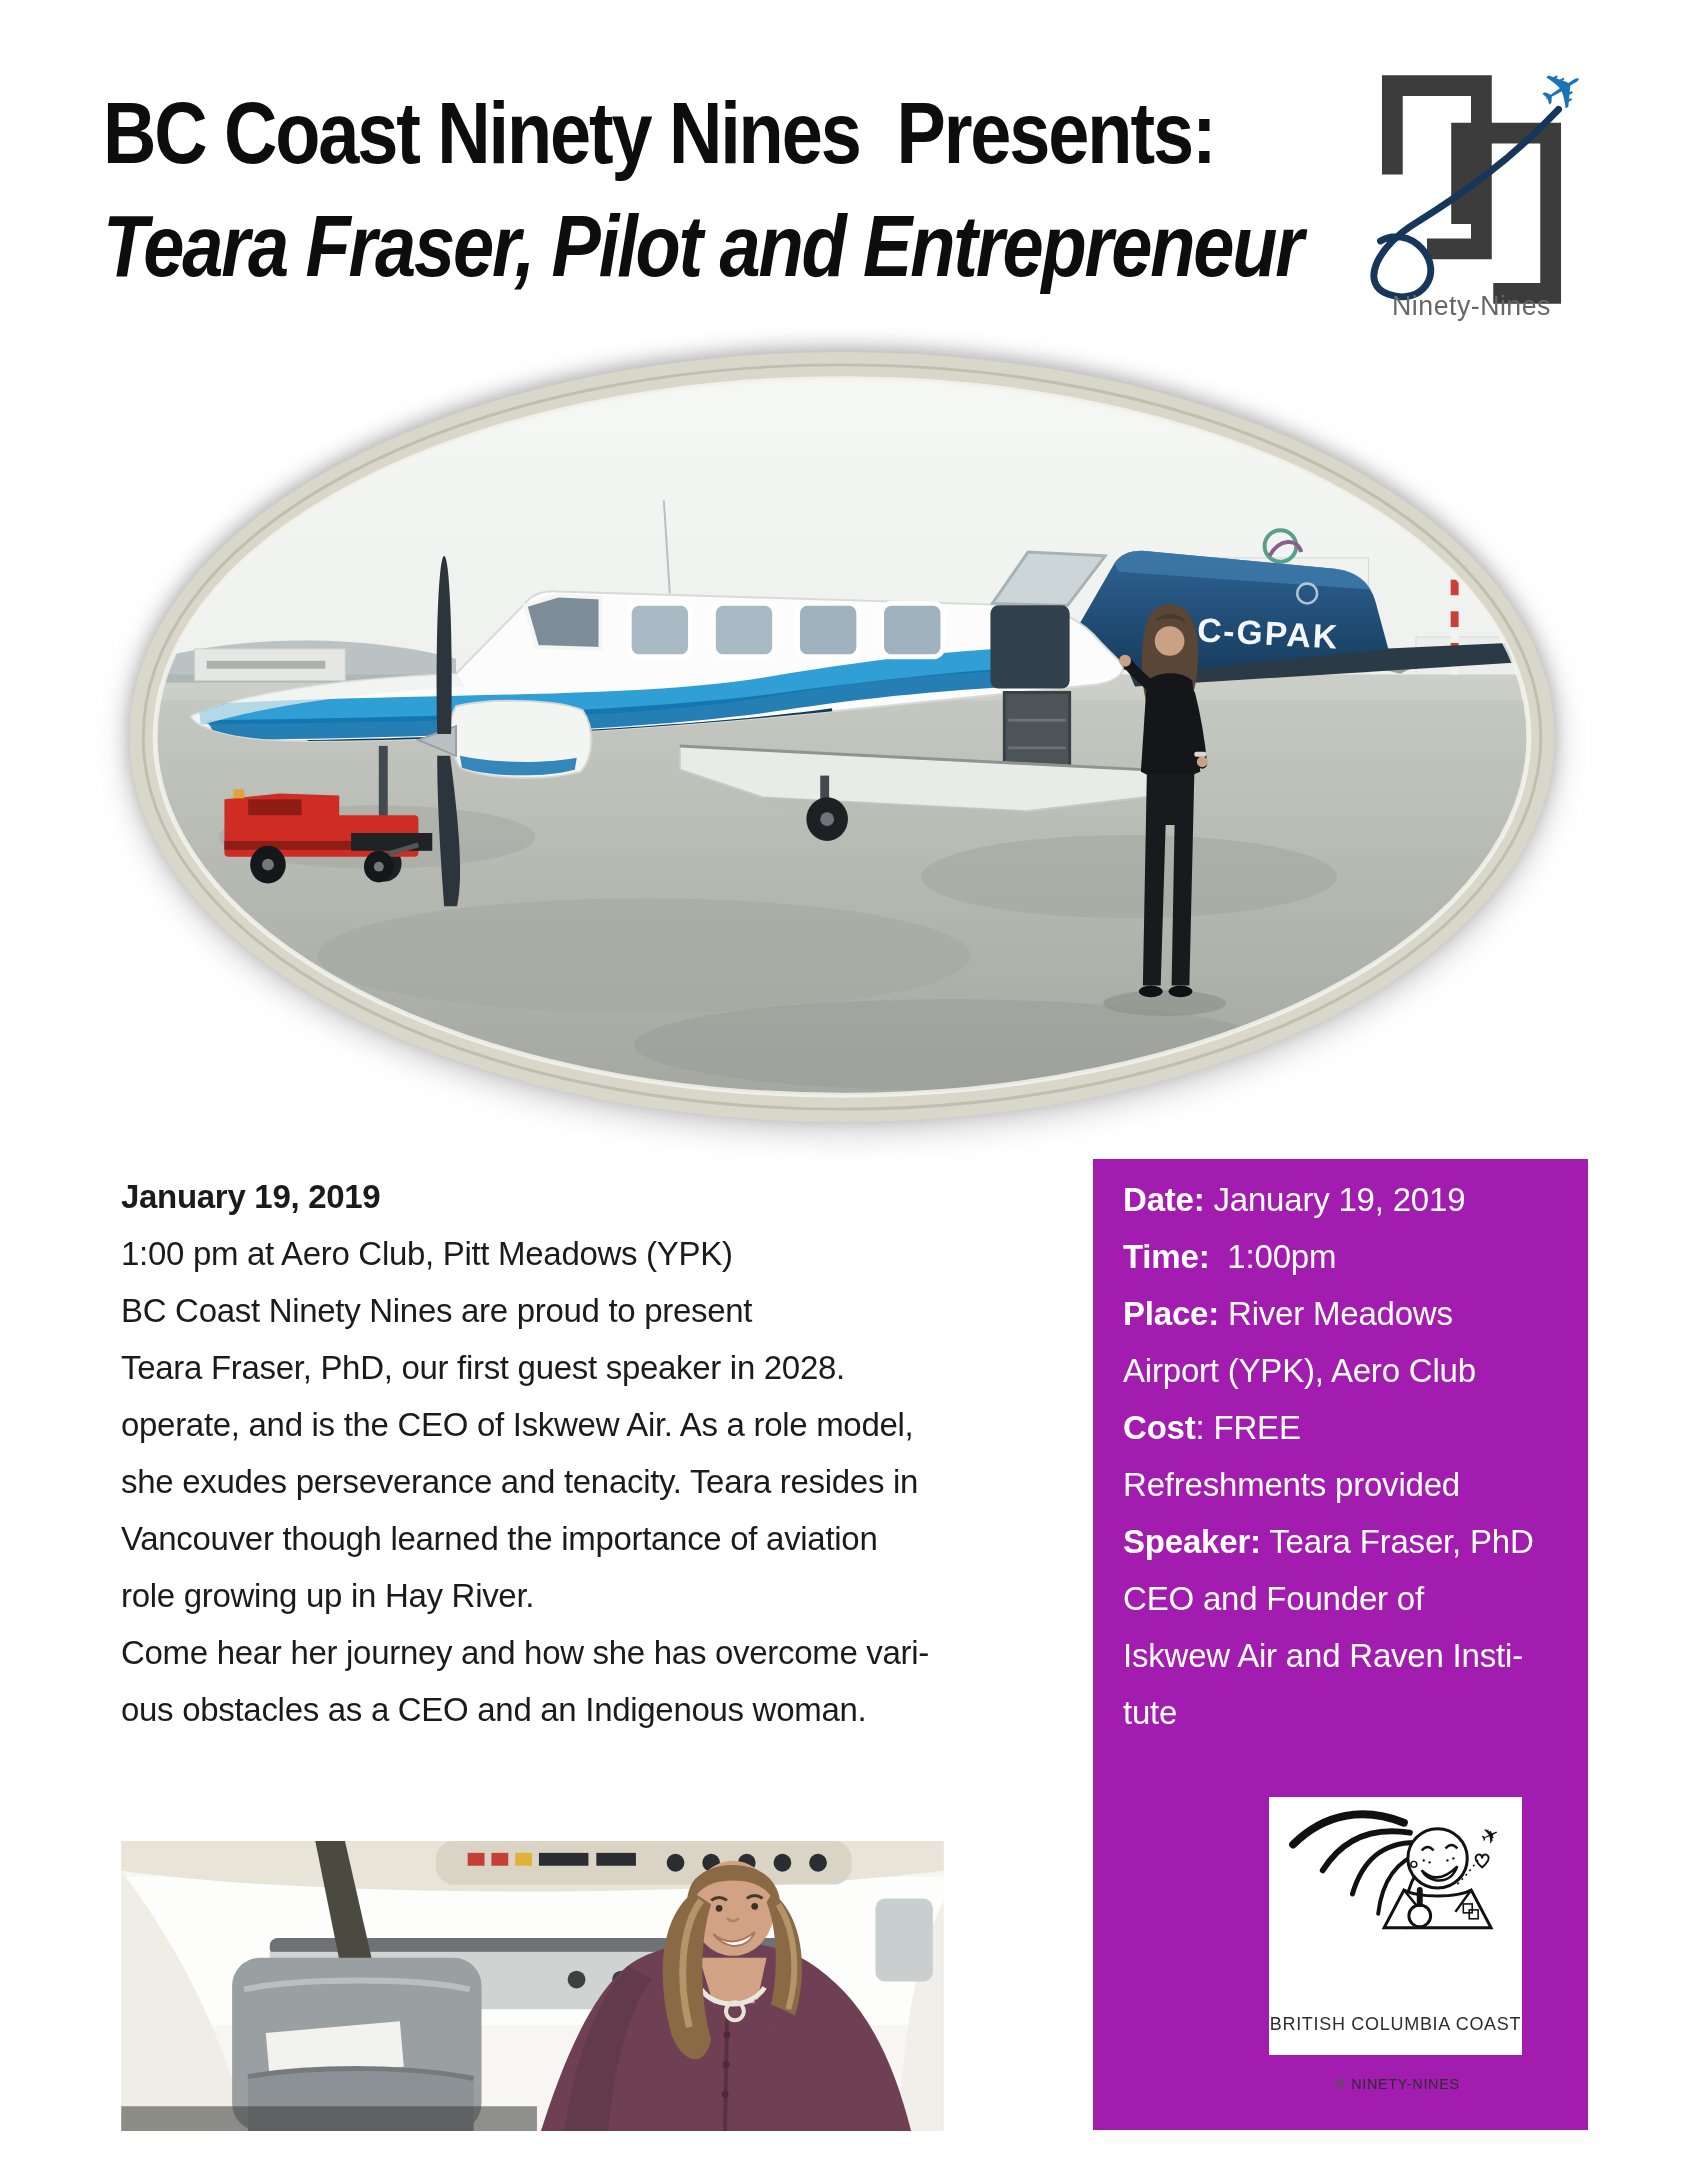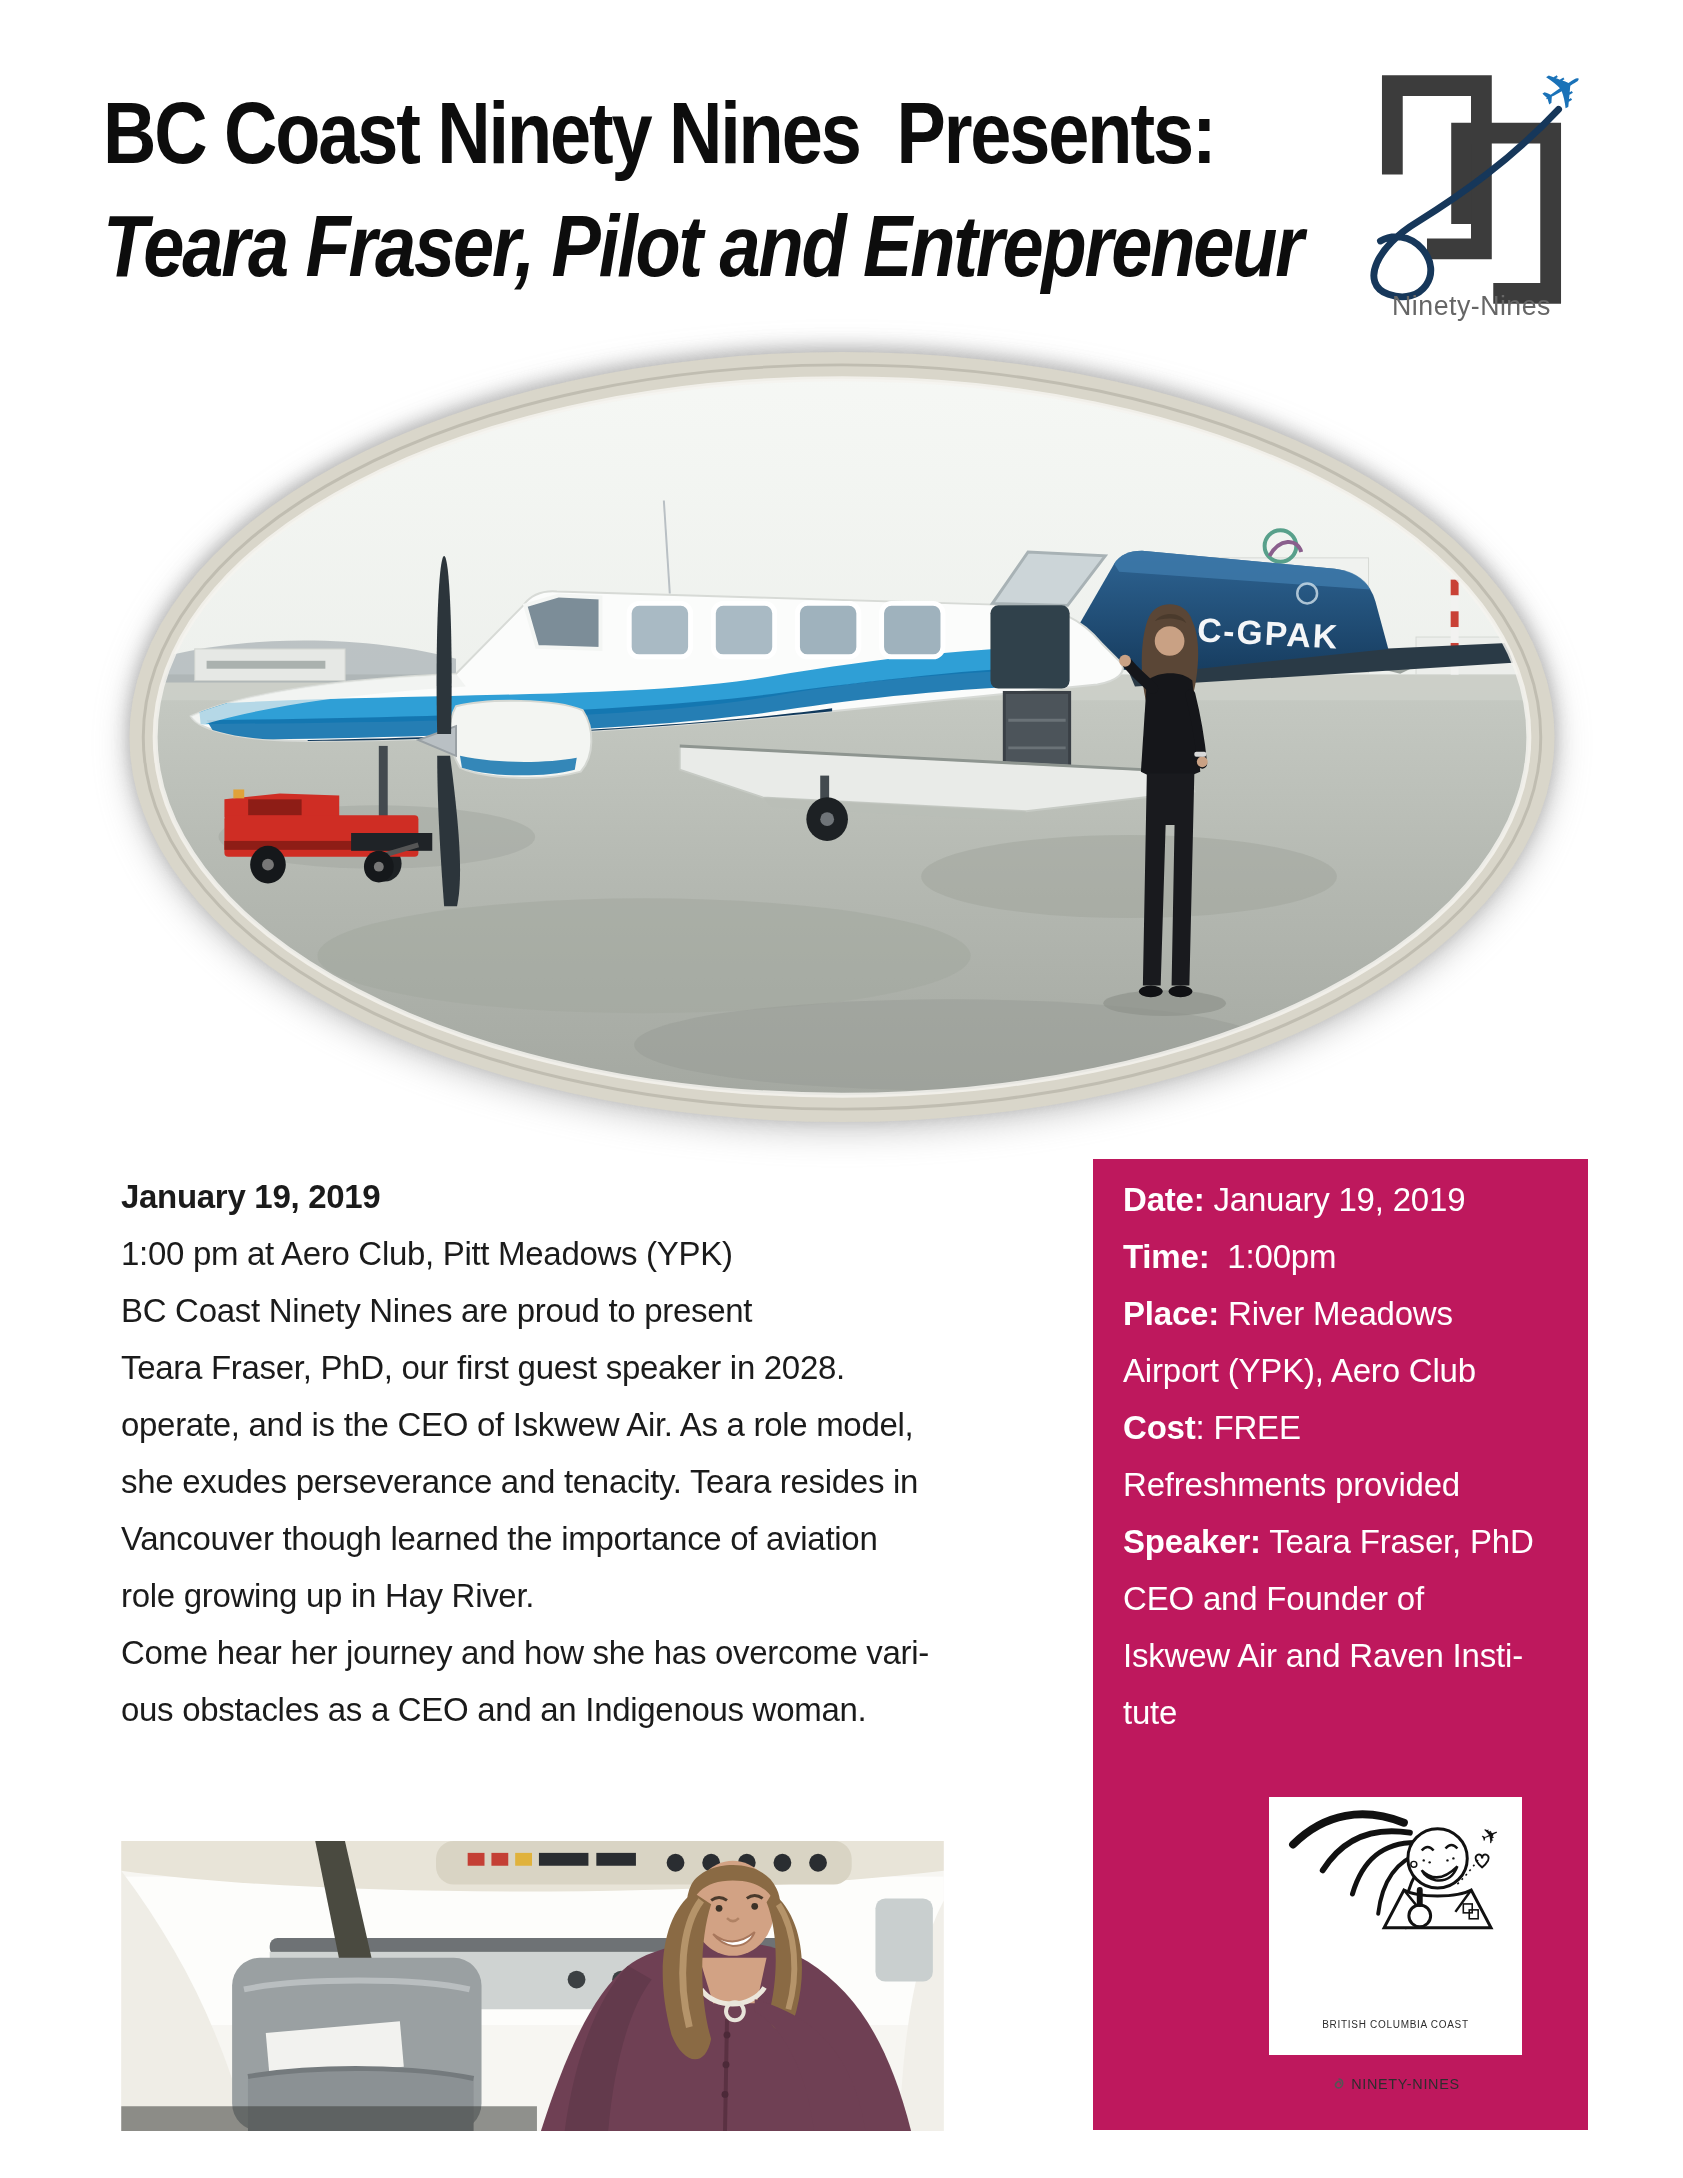--- a/index.html
+++ b/index.html
@@ -20,32 +20,32 @@
     filter:drop-shadow(0 -5px 9px rgba(100,100,100,.40)) drop-shadow(0 9px 16px rgba(120,120,120,.38));
   }
   .left-col{
     position:absolute;left:121px;top:1168px;width:901px;
     font-size:33px;line-height:57px;letter-spacing:-0.3px;color:#1b1b1b;
   }
   .left-col .ln{white-space:pre;}
   .left-col .b{font-weight:bold;}
   .info-box{
     position:absolute;left:1093px;top:1159px;width:495px;height:971px;
-    background:#be185d;color:#ffffff;box-sizing:border-box;
+    background:#a21caf;color:#ffffff;box-sizing:border-box;
     padding:12px 24px 4px 30px;font-size:33px;line-height:57px;letter-spacing:-0.2px;
   }
   .info-box .lb{font-weight:bold;}
   .info-box .val{white-space:pre-wrap;}
   .info-box .it .val{}
   .badge-card{
     position:absolute;left:1269px;top:1797px;width:253px;height:258px;
     background:#ffffff;box-sizing:border-box;padding-top:4px;
   }
   .badge-card .cartoon{display:block;margin:0 auto;}
-  .badge-t1{font-size:10px;letter-spacing:0.7px;color:#2d2d2d;text-align:center;margin-top:1px;}
+  .badge-t1{font-size:18px;letter-spacing:0.7px;color:#2d2d2d;text-align:center;margin-top:1px;}
   .badge-t2{font-size:14.4px;letter-spacing:0.7px;color:#2d2d2d;text-align:center;margin-top:3px;
             display:flex;align-items:center;justify-content:center;gap:5px;}
   .cockpit-photo{position:absolute;left:121px;top:1841px;width:823px;height:290px;}
   svg text{font-family:"Liberation Sans", sans-serif;}
 </style>
 </head>
 <body>
 
 <div class="title-line t1">BC Coast Ninety Nines  Presents:</div>
 <div class="title-line t2">Teara Fraser, Pilot and Entrepreneur</div>

